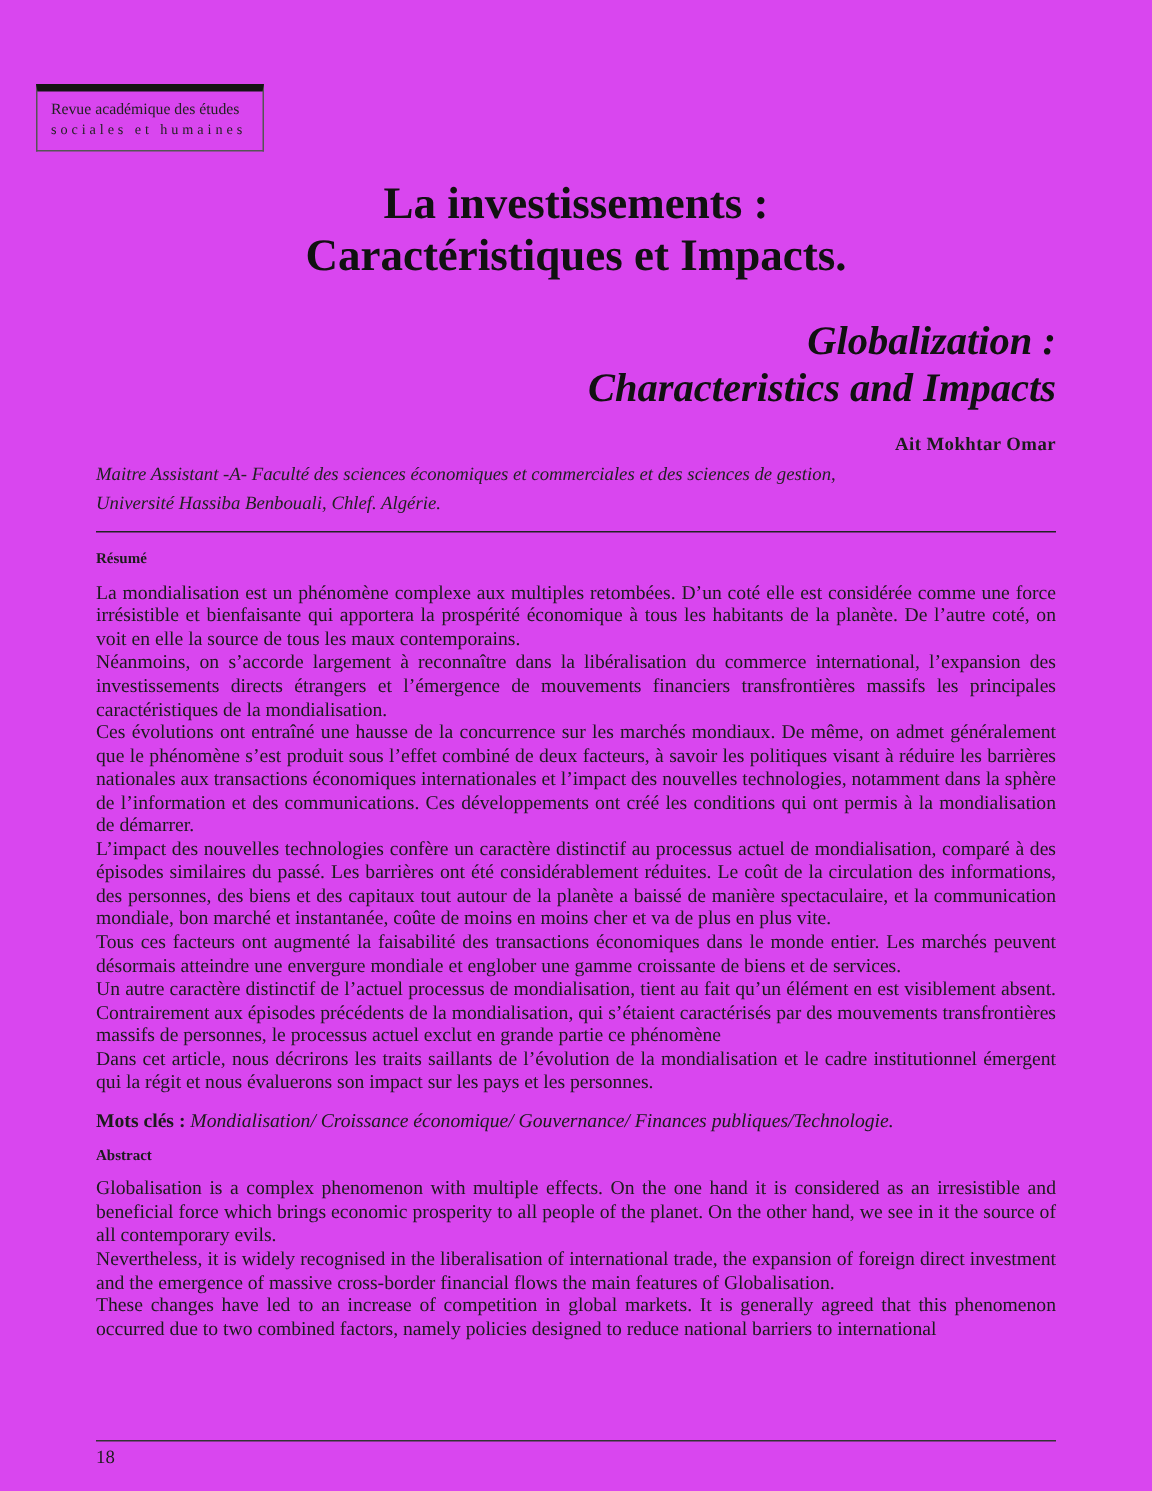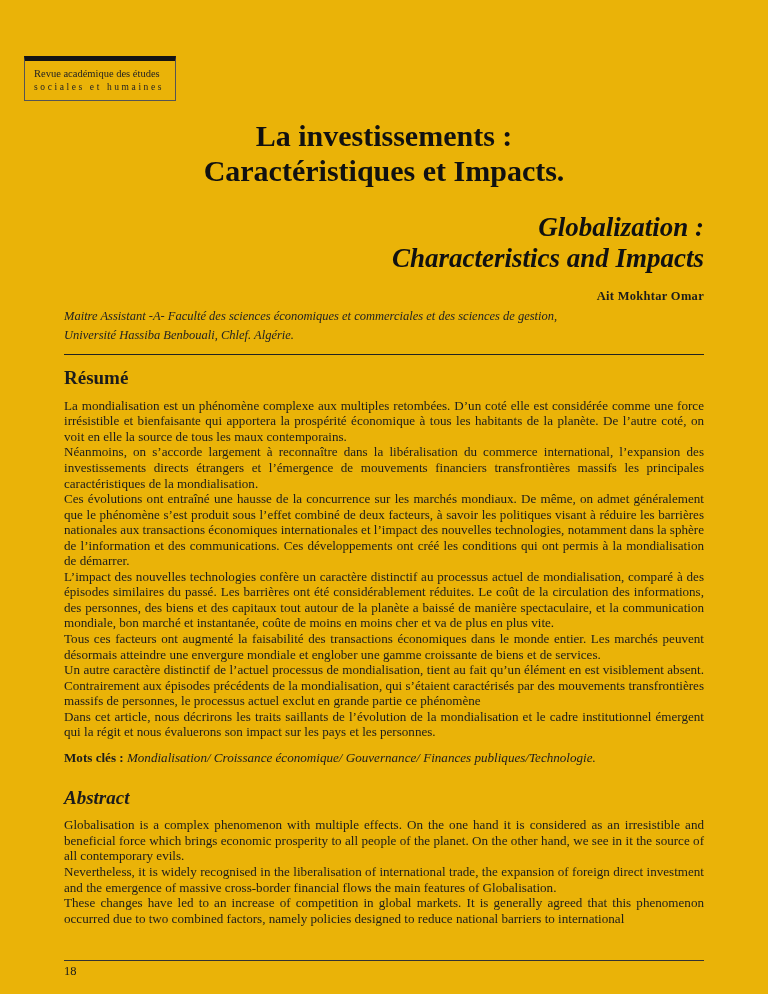--- a/index.html
+++ b/index.html
@@ -1,18 +1,18 @@
 <!DOCTYPE html>
 <html><head>
 <meta charset="utf-8">
 <style>
   * { margin:0; padding:0; box-sizing:border-box; }
   html,body { background:#ffffff; }
   .page {
-    width:768px; height:994px; position:relative; background:#eab308;
+    width:768px; height:994px; position:relative; background:#d946ef;
     font-family:"Liberation Serif", serif; color:#1c1c1c;
     margin:0 auto; overflow:hidden;
   }
   .content { padding:0 64px; }
 
   
   .journal-box {
     margin:56px 0 0 24px;
     width:152px;
     border:1px solid #555;
@@ -58,39 +58,39 @@
   }
 
   .rule {
     border:none;
     border-top:1.6px solid #222;
     margin-top:9px;
   }
 
   .section-heading {
     font-weight:bold;
-    font-size:19px;
+    font-size:10px;
     margin:12px 0 9px 0;
   }
 
   .body-text p {
     font-size:13.1px;
     line-height:15.55px;
     text-align:justify;
   }
 
   .keywords {
     margin:10px 0 10px 0;
     font-size:13.1px;
     line-height:15.5px;
   }
   .keywords .kw-label { font-weight:bold; }
   .keywords .kw-value { font-style:italic; }
 
-  .abstract-heading { margin:22px 0 8px 0;font-style:italic; }
+  .abstract-heading { margin:11px 0 8px 0; }
 
   
   .footer {
     position:absolute;
     left:64px; right:64px; top:960px;
     border-top:1px solid #333;
     padding-top:3px;
     display:flex;
     justify-content:space-between;
     align-items:flex-start;

